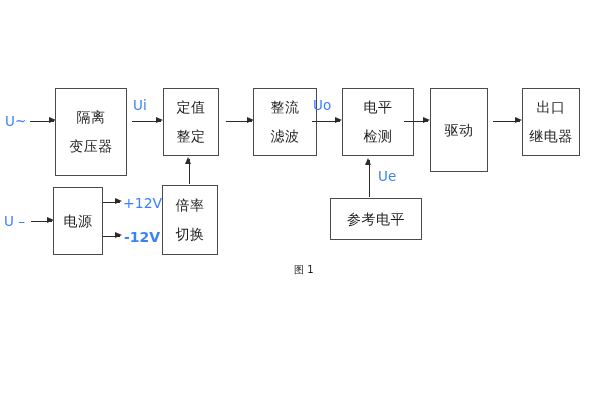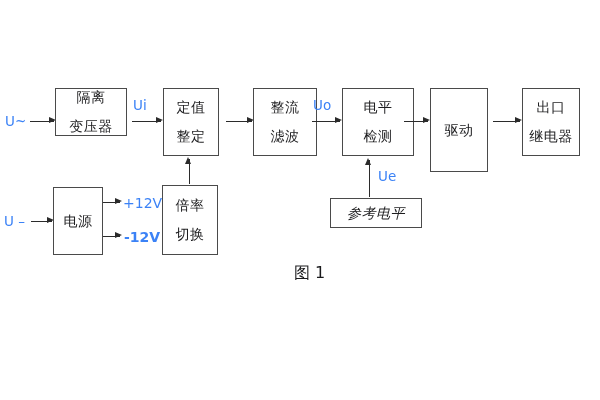--- a/index.html
+++ b/index.html
@@ -29,21 +29,21 @@
     white-space:nowrap;
   }
   .sig{
     position:absolute;
     font-size:13.5px;
     white-space:nowrap;
     color:#3b82f6;
   }
   .cap{
     position:absolute;
-    font-size:16px;
+    font-size:10px;
     white-space:nowrap;
     color:#1a1a1c;
   }
   
   .ah{
     position:absolute;
     height:0;
     border-top:1.6px solid #2b2b2b;
   }
   .ah::after{
@@ -72,21 +72,21 @@
   }
 </style>
 </head>
 <body>
 
 <div class="stage">
 
   <span class="sig" style="left:5px;top:113px;">U~</span>
   <div class="ah" style="left:30px;top:121px;width:24px;"></div>
 
-  <div class="box" style="left:55px;top:88px;width:72px;height:48px;">
+  <div class="box" style="left:55px;top:88px;width:72px;height:88px;">
     <span class="line">隔离</span>
     <span class="line">变压器</span>
   </div>
 
   <span class="sig" style="left:133px;top:97px;">Ui</span>
   <div class="ah" style="left:132px;top:121px;width:29px;"></div>
 
   <div class="box" style="left:163px;top:88px;width:56px;height:68px;">
     <span class="line">定值</span>
     <span class="line">整定</span>
@@ -133,21 +133,21 @@
   <div class="ah" style="left:103px;top:236px;width:17px;"></div>
   <span class="sig" style="left:124px;top:229px;font-size:14px;font-weight:bold;">-12V</span>
 
   <div class="box" style="left:162px;top:185px;width:56px;height:70px;">
     <span class="line">倍率</span>
     <span class="line">切换</span>
   </div>
 
   <div class="av" style="left:189px;top:159px;height:25px;"></div>
 
-  <div class="box" style="left:330px;top:198px;width:92px;height:30px;font-style:italic;">
+  <div class="box" style="left:330px;top:198px;width:92px;height:42px;">
     <span class="line">参考电平</span>
   </div>
 
   <div class="av" style="left:369px;top:160px;height:37px;"></div>
   <span class="sig" style="left:378px;top:168px;">Ue</span>
 
   <span class="cap" style="left:294px;top:263px;">图 1</span>
 
 </div>
 

